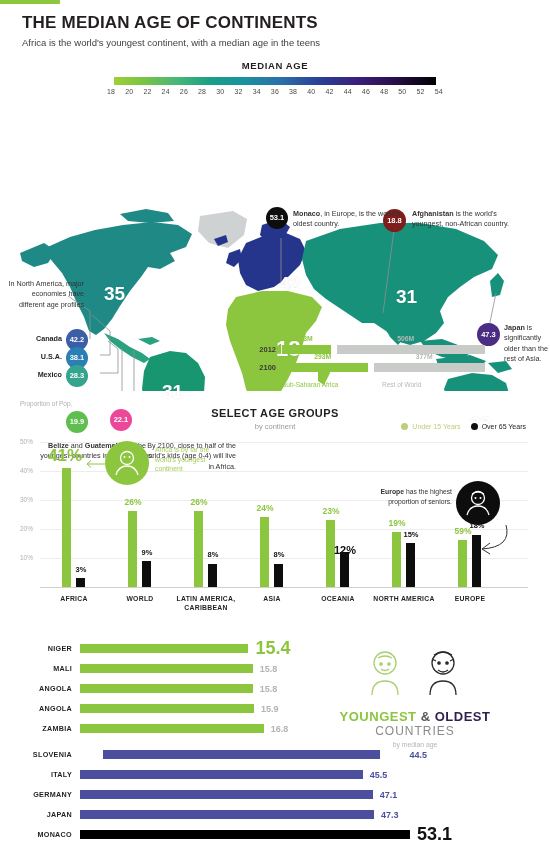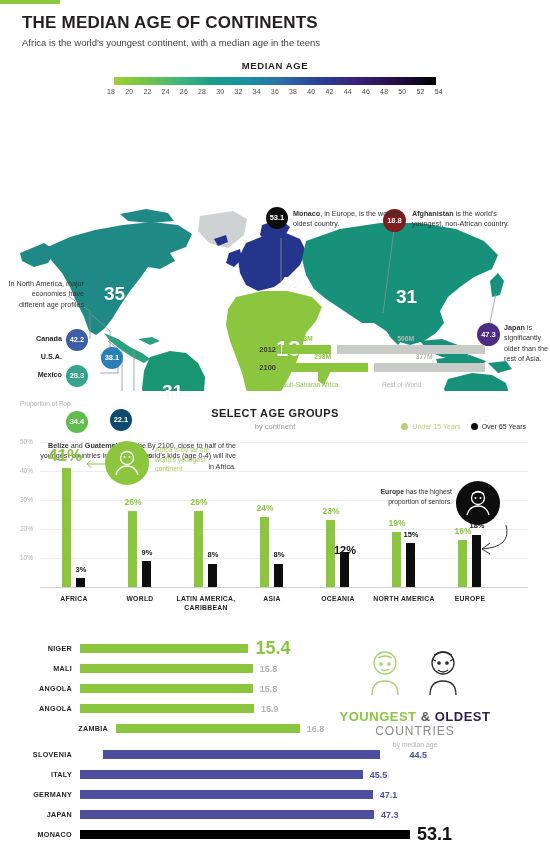--- a/index.html
+++ b/index.html
@@ -197,24 +197,24 @@
   <div class="cont-num" style="left:162px;top:280px;">31</div>
   <div class="cont-num" style="left:279px;top:172px;">42</div>
   <div class="cont-num" style="left:276px;top:235px;font-size:22px;">18</div>
   <div class="cont-num" style="left:396px;top:185px;">31</div>
   <div class="cont-num" style="left:470px;top:312px;">33</div>
 
   <div class="bubble" style="left:266px;top:106px;width:22px;height:22px;background:#0d0d0d;">53.1</div>
   <div class="bubble" style="left:383px;top:96px;width:23px;height:23px;background:#7f1d1d;margin-top:12px;">18.8</div>
   <div class="bubble" style="left:477px;top:222px;width:23px;height:23px;background:#4b2d83;">47.3</div>
   <div class="bubble" style="left:66px;top:228px;width:22px;height:22px;background:#3b5ea6;">42.2</div>
-  <div class="bubble" style="left:66px;top:246px;width:22px;height:22px;background:#2a7fb5;margin-left:35px;">38.1</div>
+  <div class="bubble" style="left:66px;top:246px;width:22px;height:22px;background:#2a7fb5;">38.1</div>
   <div class="bubble" style="left:66px;top:264px;width:22px;height:22px;background:#34a58c;">28.3</div>
-  <div class="bubble" style="left:66px;top:310px;width:22px;height:22px;background:#5fbe4d;">34.4</div>
-  <div class="bubble" style="left:110px;top:308px;width:22px;height:22px;background:#0c4a6e;">22.1</div>
+  <div class="bubble" style="left:66px;top:310px;width:22px;height:22px;background:#5fbe4d;">19.9</div>
+  <div class="bubble" style="left:110px;top:308px;width:22px;height:22px;background:#ec4899;">22.1</div>
 
   <div class="lbl" style="left:0px;top:233px;width:62px;">Canada</div>
   <div class="lbl" style="left:0px;top:251px;width:62px;">U.S.A.</div>
   <div class="lbl" style="left:0px;top:269px;width:62px;">Mexico</div>
 
   <div class="note" style="left:6px;top:178px;width:78px;text-align:right;">In North America, major economies have different age profiles</div>
 
   <div class="note" style="left:293px;top:108px;width:110px;">
     <b>Monaco</b><span>, in Europe, is the world's oldest country.</span>
   </div>
@@ -310,21 +310,21 @@
       <div class="barlabel green" style="left: 316px; top: 109.3px;">23%</div>
       <div class="barlabel black" style="left: 330px; top: 147px; font-size: 11px;">12%</div>
       <div class="catlabel" style="left: 300px; top: 198px;">OCEANIA</div>
       <div class="bar green" style="left: 392px; height: 55.1px; bottom: 42px;"></div>
       <div class="bar black" style="left: 406px; height: 43.5px; bottom: 42px;"></div>
       <div class="barlabel green" style="left: 382px; top: 120.9px;">19%</div>
       <div class="barlabel black" style="left: 396px; top: 133.5px; font-size: 7.5px;">15%</div>
       <div class="catlabel" style="left: 366px; top: 198px;">NORTH AMERICA</div>
       <div class="bar green" style="left: 458px; height: 46.4px; bottom: 42px;"></div>
       <div class="bar black" style="left: 472px; height: 52.2px; bottom: 42px;"></div>
-      <div class="barlabel green" style="left: 448px; top: 129.6px;">16%</div>
+      <div class="barlabel green" style="left: 448px; top: 129.6px;">59%</div>
       <div class="barlabel black" style="left: 462px; top: 124.8px; font-size: 7.5px;">18%</div>
       <div class="catlabel" style="left: 432px; top: 198px;">EUROPE</div>
     </div>
 
   <div class="circ-icon" style="left:105px;top:44px;width:44px;height:44px;background:#8cc63f;">
     <svg width="44" height="44" viewBox="0 0 44 44">
       <circle cx="22" cy="17" r="6.5" fill="none" stroke="#fff" stroke-width="1.3"></circle>
       <path d="M11,34 q2.5-9 11-9 q8.5,0 11,9" fill="none" stroke="#fff" stroke-width="1.3"></path>
       <circle cx="19.5" cy="16" r="1" fill="#fff"></circle>
         <circle cx="24.5" cy="16" r="1" fill="#fff"></circle>
@@ -395,21 +395,21 @@
       <div class="yo-row" style="left: 0px; top: 54px;">
         <div class="yo-name">ANGOLA</div>
         <div class="yo-bar" style="width:172.80685714285713px;background:#8cc63f"></div>
         <div class="yo-val" style="color:#b4b4b4;">15.8</div>
       </div>
       <div class="yo-row" style="left: 0px; top: 74px;">
         <div class="yo-name">ANGOLA</div>
         <div class="yo-bar" style="width:173.9005714285714px;background:#8cc63f"></div>
         <div class="yo-val" style="color:#b4b4b4;">15.9</div>
       </div>
-      <div class="yo-row" style="left: 0px; top: 94px; padding-left: 36px;">
+      <div class="yo-row" style="left: 0px; top: 94px;">
         <div class="yo-name">ZAMBIA</div>
         <div class="yo-bar" style="width:183.744px;background:#8cc63f"></div>
         <div class="yo-val" style="color:#b4b4b4;">16.8</div>
       </div>
     </div>
   <div id="yo-old">
       <div class="yo-row" style="left: 0px; top: 120px; gap: 23px;">
         <div class="yo-name">SLOVENIA</div>
         <div class="yo-bar" style="width:276.55367231638417px;background:#4b4f9e"></div>
         <div class="yo-val" style="color:#4b4f9e;">44.5</div>

